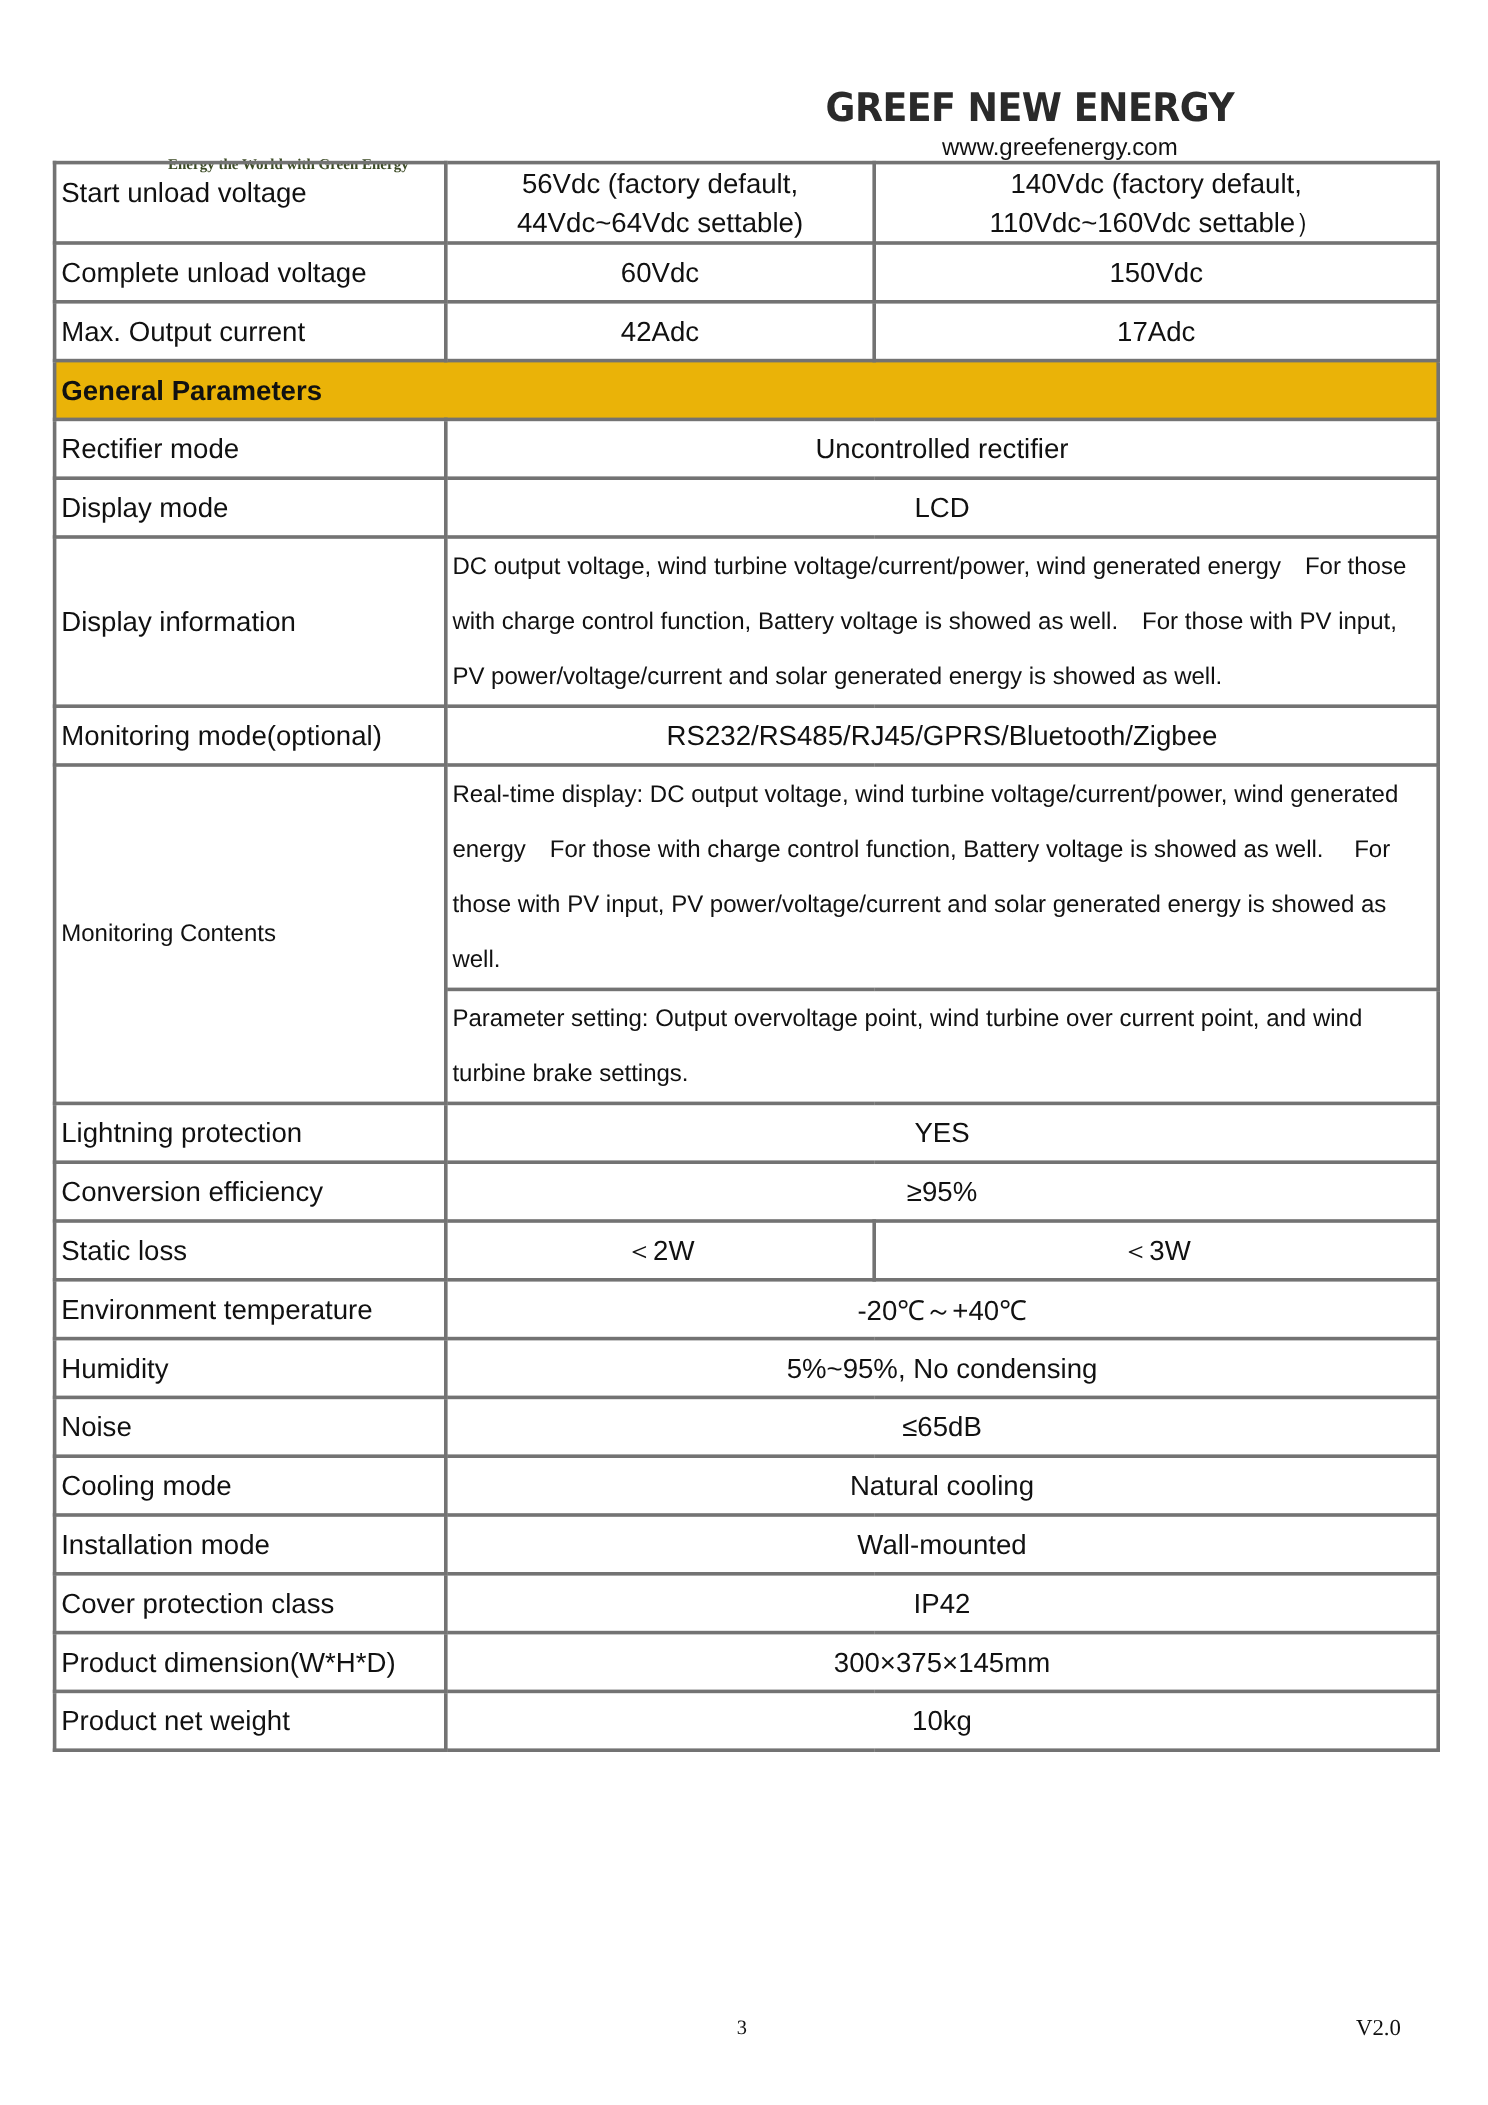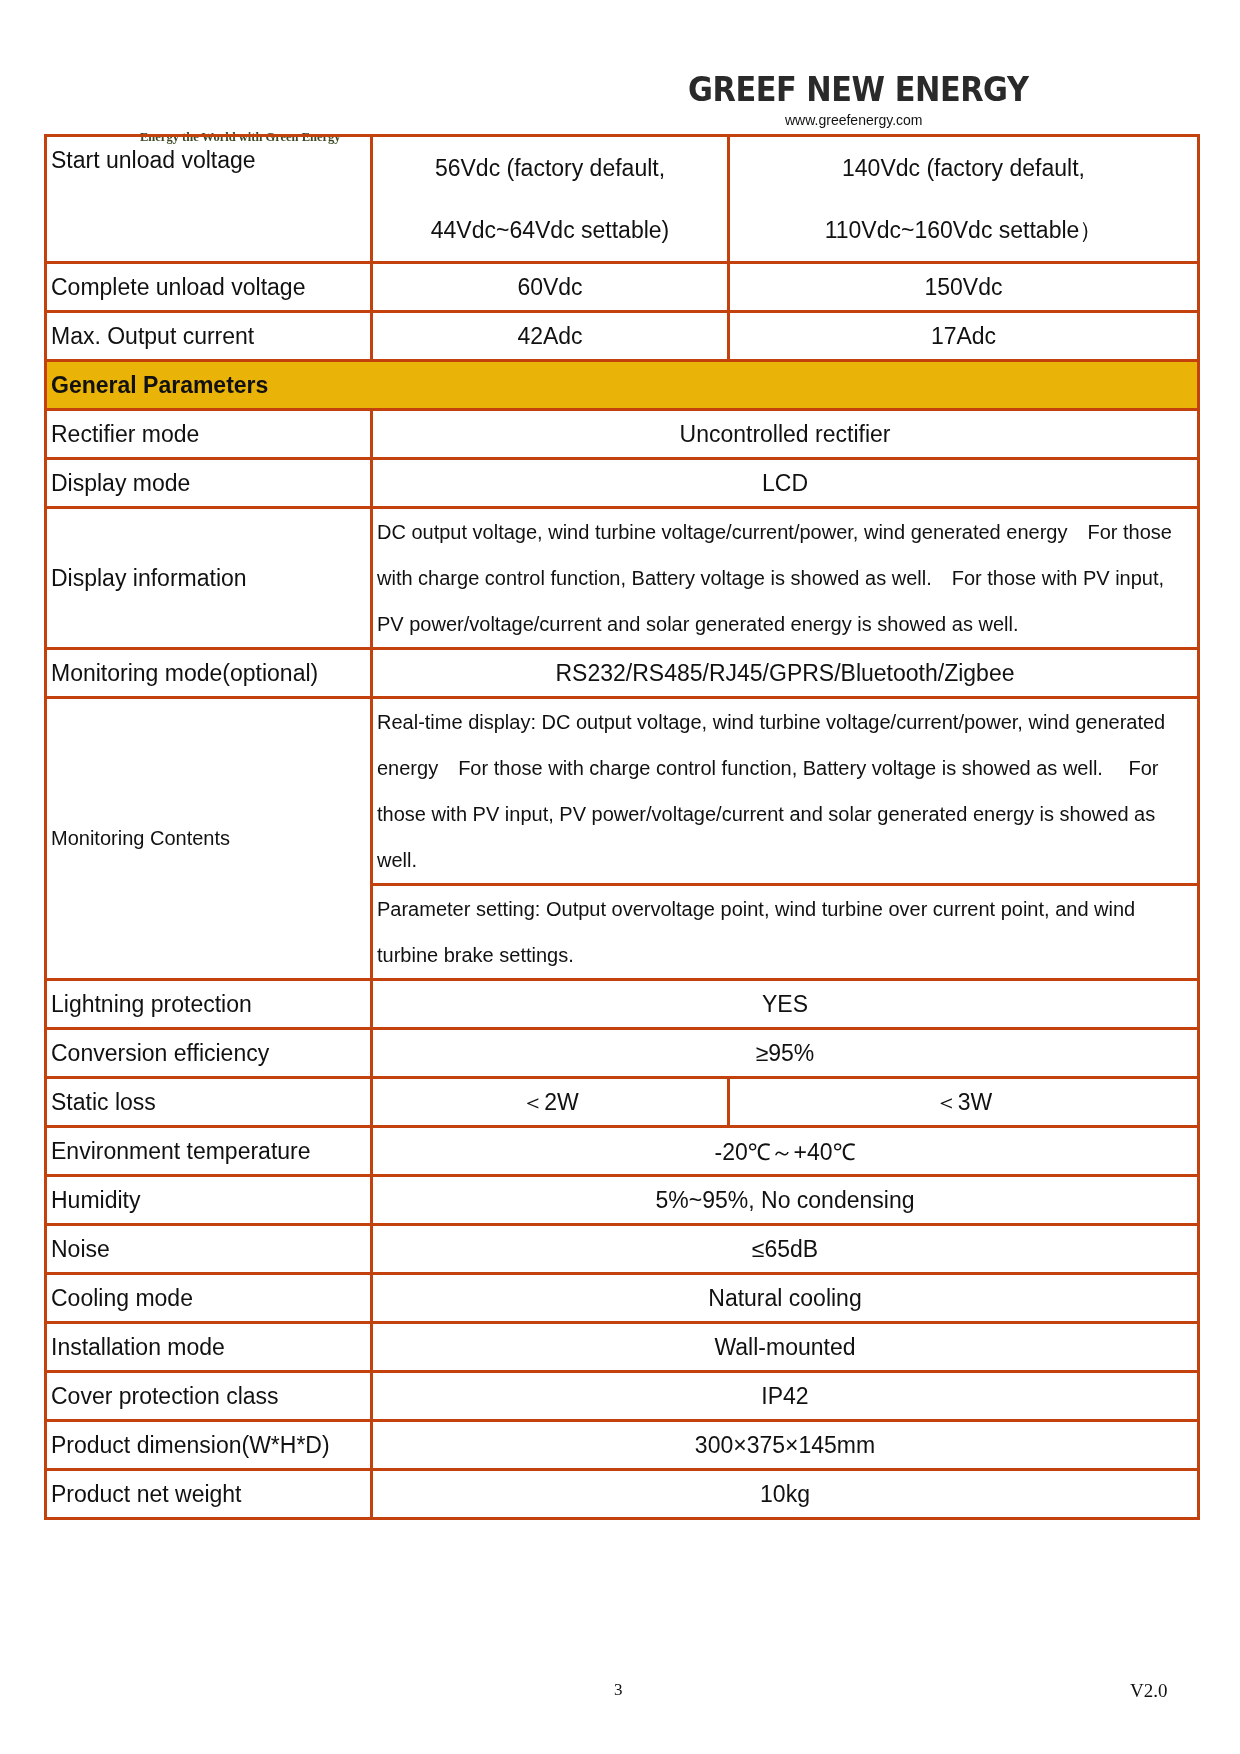--- a/index.html
+++ b/index.html
@@ -1,29 +1,29 @@
 <!DOCTYPE html>
 <html><head>
 <meta charset="utf-8">
 <style>
   html, body { margin: 0; padding: 0; background: #ffffff; }
   body { width: 1240px; height: 1754px; position: relative; font-family: "Liberation Sans", sans-serif; color: #111; overflow: hidden; }
   .logo { position: absolute; left: 120px; top: 22px; width: 320px; height: 122px; }
   .logo-word { position: absolute; left: 8px; top: 14px; font-family: "Liberation Serif", serif; font-weight: bold; font-size: 96px; letter-spacing: -2px; color: #3e4a2c; -webkit-text-stroke: 2px #7cc040; line-height: 1; }
   .logo-tag { position: absolute; left: 20px; top: 108px; font-family: "Liberation Serif", serif; font-weight: bold; font-size: 12.5px; color: #3b4a25; white-space: nowrap; }
   .brand { position: absolute; left: 688px; top: 70px; font-family: "DejaVu Sans", sans-serif; font-weight: bold; font-size: 33px; letter-spacing: -0.5px; color: #2a2a2a; transform: scaleX(0.92); transform-origin: left; white-space: nowrap; }
-  .url { position: absolute; left: 785px; top: 112px; font-size: 14px; color: #111; }
+  .url { position: absolute; left: 785px; top: 112px; font-size: 20px; color: #111; }
   table.spec { position: absolute; left: 44px; top: 134px; width: 1156px; border-collapse: collapse; font-size: 23px; }
-  table.spec td { border: 3px solid #c2410c; padding: 0 4px; vertical-align: middle; margin-left: 27px; }
+  table.spec td { border: 3px solid #737373; padding: 0 4px; vertical-align: middle; margin-left: 27px; }
   td.label { width: 315px; }
   td.val { text-align: center; }
   td.para { font-size: 20px; line-height: 46px; text-align: left; padding: 0 2px; }
   tr.section td { background: #eab308; font-weight: bold; height: 46px; }
   tr.r td { height: 46px; }
-  tr.two td.val { line-height: 62px; }
+  tr.two td.val { line-height: 32px; }
   td.small-label { font-size: 20px; }
   .page-num { position: absolute; left: 614px; top: 1680px; font-family: "Liberation Serif", serif; font-size: 17px; }
   .version { position: absolute; left: 1130px; top: 1680px; font-family: "Liberation Serif", serif; font-size: 19px; }
 </style>
 </head>
 <body>
 
 <div class="logo">
   <div class="logo-tag">Energy the World with Green Energy</div>
 </div>

